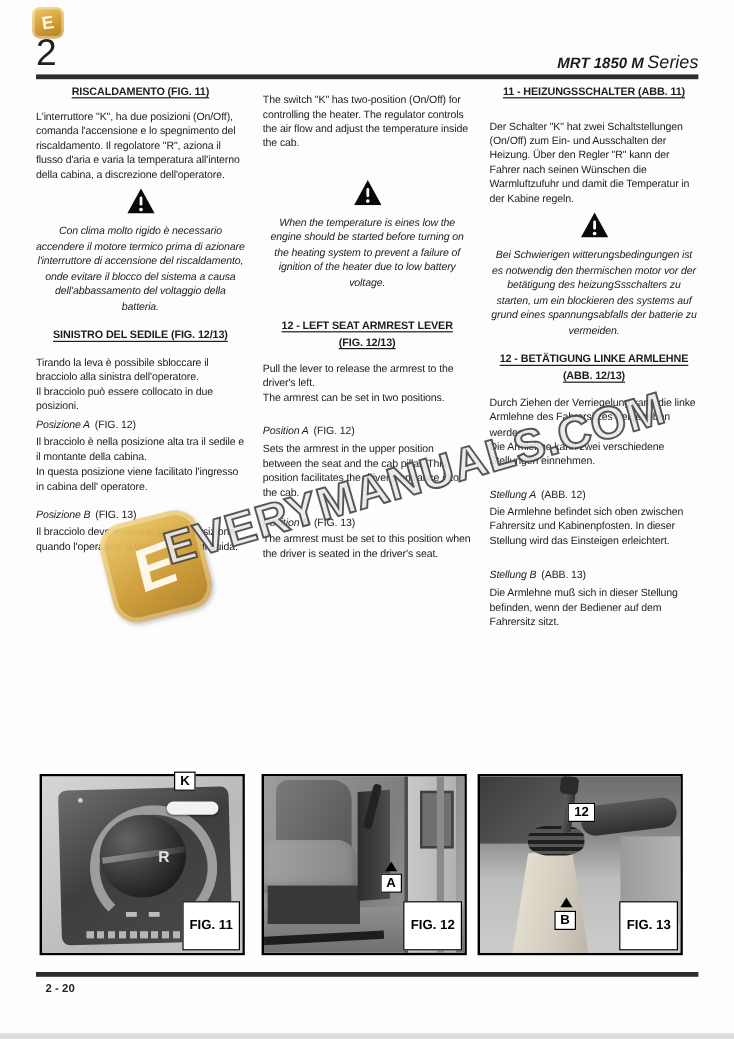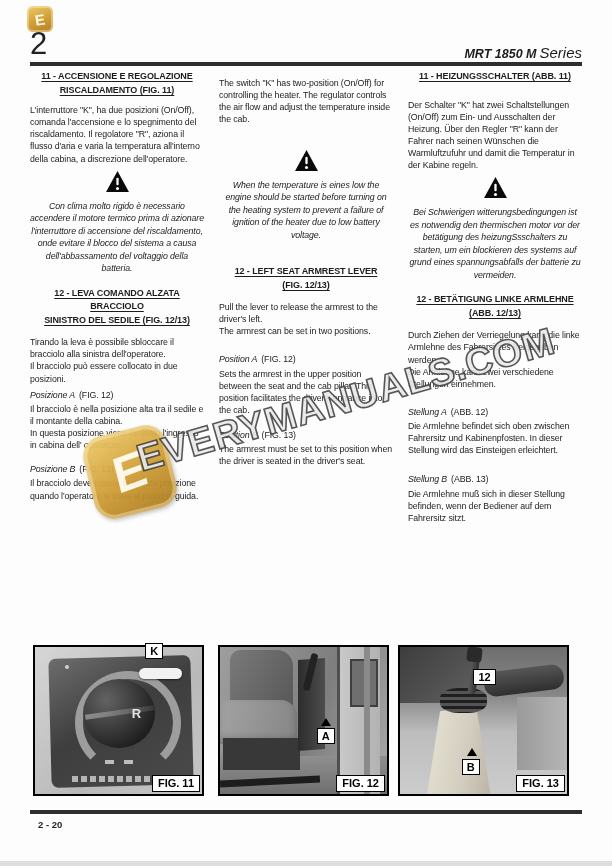--- a/index.html
+++ b/index.html
@@ -58,21 +58,21 @@
      color:rgba(255,255,255,.8);-webkit-text-stroke:1.6px rgba(60,60,60,.85);
      text-shadow:0 0 1px rgba(60,60,60,.5);pointer-events:none;}
 
   
   .fig{position:absolute;top:645px;width:167px;height:147px;border:2px solid #000;overflow:visible;}
   .fig-photo{position:absolute;inset:0;overflow:hidden;}
   .fig11{left:33px;}  .fig12{left:218px;}  .fig13{left:398px;}
   .lbl{position:absolute;background:#fff;border:1.5px solid #000;color:#000;font-weight:bold;
        font-size:11px;line-height:14px;padding:0 4px;z-index:4;}
   .cap{position:absolute;right:2px;bottom:2px;background:#fff;border:1.5px solid #000;color:#000;
-       font-weight:bold;font-size:11px;line-height:15px;padding:0 5px;z-index:4;}
+       font-weight:bold;font-size:11px;line-height:15px;padding:12px 5px;z-index:4;}
   .tri-up{position:absolute;width:0;height:0;border-left:5px solid transparent;
        border-right:5px solid transparent;border-bottom:8px solid #000;z-index:4;}
 
   
   .f11-bg{position:absolute;inset:0;background:linear-gradient(135deg,#d6d6d6,#b9b9b9 60%,#c6c6c6);}
   .f11-panel{position:absolute;left:9%;top:7%;right:6%;bottom:5%;border-radius:7px;
      background:linear-gradient(150deg,#6d6d6d,#3e3e3e 45%,#4a4a4a);transform:rotate(-1.5deg);}
   .f11-ring{position:absolute;left:24%;top:16%;width:54%;height:60%;border-radius:50%;
      border:8px solid #9d9d9d;border-bottom-color:transparent;transform:rotate(0deg);}
   .f11-knob{position:absolute;left:29%;top:22%;width:43%;height:47%;border-radius:50%;
@@ -141,34 +141,32 @@
   <div class="page-num" data-bind="header.page_number">2</div>
   <div class="brand-line">
     <span class="brand" data-bind="header.brand">MRT 1850 M</span><span class="series" data-bind="header.series">Series</span>
   </div>
   <div class="rule-top"></div>
 
   <div class="cols">
 
     <div class="col col-it">
       <div class="sec-head">
-        <div data-bind="columns.0.sec11.head1">11 - ACCENSIONE E REGOLAZIONE</div>
         <div data-bind="columns.0.sec11.head2">RISCALDAMENTO (FIG. 11)</div>
       </div>
       <p class="body b11" data-bind="columns.0.sec11.body">L'interruttore "K", ha due posizioni (On/Off), comanda l'accensione e lo spegnimento del riscaldamento. Il regolatore "R", aziona il flusso d'aria e varia la temperatura all'interno della cabina, a discrezione dell'operatore.</p>
       <div class="wi">
         <svg width="23" height="21" viewBox="0 0 24 22">
             <path d="M12 0 L24 22 L0 22 Z" fill="#0a0a0a"></path>
             <rect x="10.8" y="7" width="2.4" height="8" rx="1.2" fill="#fff"></rect>
             <circle cx="12" cy="18.4" r="1.6" fill="#fff"></circle>
           </svg>
       </div>
       <p class="wt" data-bind="columns.0.sec11.warning">Con clima molto rigido è necessario accendere il motore termico prima di azionare l'interruttore di accensione del riscaldamento, onde evitare il blocco del sistema a causa dell'abbassamento del voltaggio della batteria.</p>
       <div class="sec-head h12">
-        <div data-bind="columns.0.sec12.head1">12 - LEVA COMANDO ALZATA BRACCIOLO</div>
         <div data-bind="columns.0.sec12.head2">SINISTRO DEL SEDILE (FIG. 12/13)</div>
       </div>
       <p class="body b12" data-bind="columns.0.sec12.body">Tirando la leva è possibile sbloccare il bracciolo alla sinistra dell'operatore.
 Il bracciolo può essere collocato in due posizioni.</p>
       <div class="pos pa">
         <div class="pos-head">
           <span class="pl" data-bind="columns.0.sec12.posA_label">Posizione A</span><span class="pr" data-bind="columns.0.sec12.posA_ref">(FIG. 12)</span>
         </div>
         <p class="body pos-body" data-bind="columns.0.sec12.posA_body">Il bracciolo è nella posizione alta tra il sedile e il montante della cabina.
 In questa posizione viene facilitato l'ingresso in cabina dell' operatore.</p>

